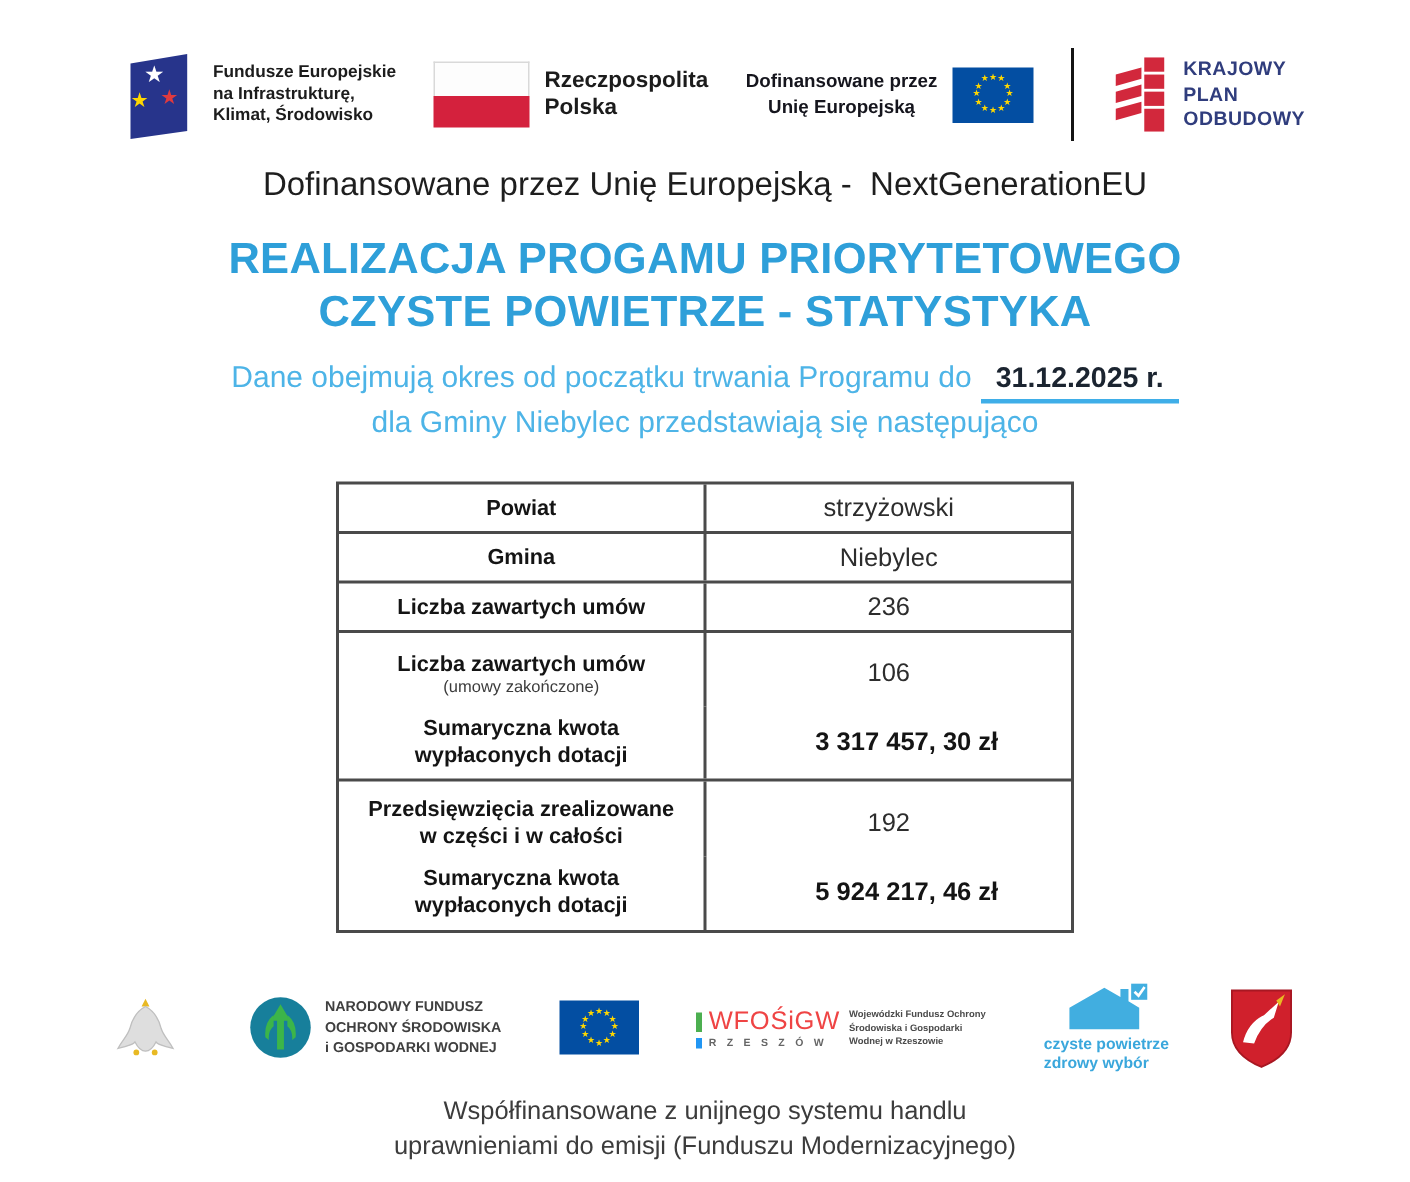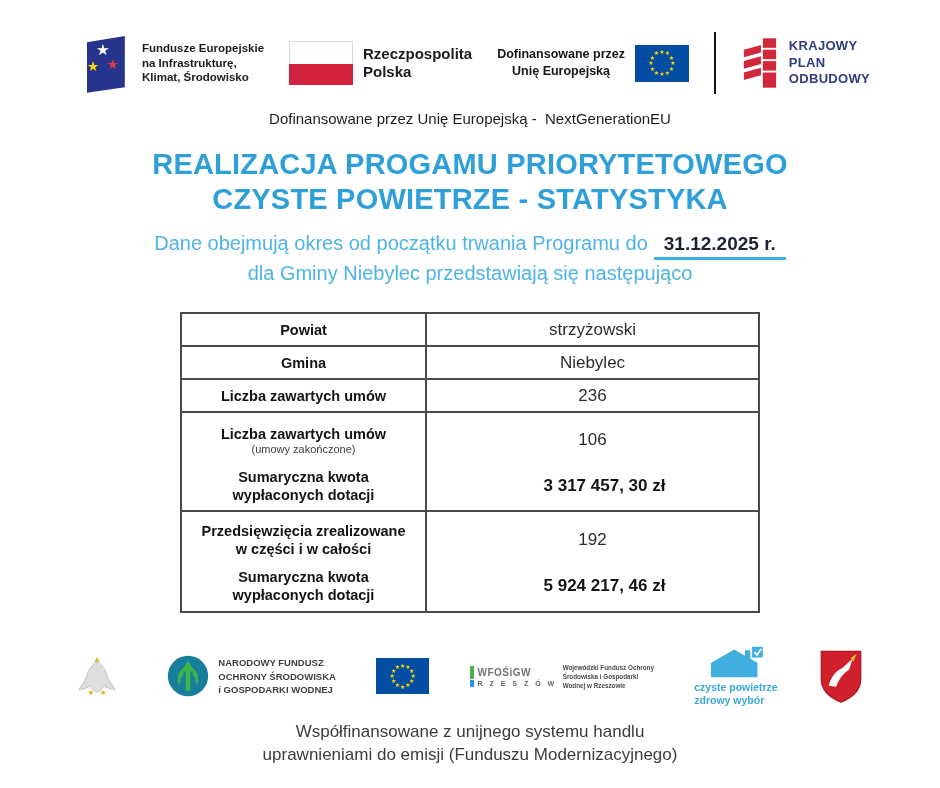--- a/index.html
+++ b/index.html
@@ -19,32 +19,32 @@
   .pl-text { font-size: 15px; font-weight: 700; color: #1c1c1c; line-height: 1.2; }
   .eu-text { font-size: 12.5px; font-weight: 700; color: #15151d; text-align: center; line-height: 1.35; }
   .eu-flag { position: relative; width: 54px; height: 37px; background: #034ea2; flex: none; }
   .eu-flag.small { width: 53px; height: 36px; }
   .eu-star { position: absolute; color: #ffd700; font-size: 6px; line-height: 1;
              transform: translate(-50%,-50%); }
   .divider { width: 2px; height: 62px; background: #141414; }
   .kpo-text { font-size: 13px; font-weight: 700; color: #303d7d; line-height: 1.3; letter-spacing: .3px; }
 
   
-  .funding-line { text-align: center; font-size: 15px; color: #1e1e1e; margin: 14px 0 0; white-space: pre; }
+  .funding-line { text-align: center; font-size: 22px; color: #1e1e1e; margin: 14px 0 0; white-space: pre; }
   .title { margin: 20px 0 0; text-align: center; font-size: 29px; line-height: 1.2;
            font-weight: 700; color: #2e9fd9; letter-spacing: .2px; }
   .title span { display: block; }
   .subtitle { margin: 13px 1px 0; text-align: center; font-size: 20px; color: #4db4e7; line-height: 1.35; }
   .subtitle .date { color: #1b2430; font-weight: 700; font-size: 19px;
                     border-bottom: 3px solid #3faee8; padding: 0 10px 1px; margin-left: 6px;
                     display: inline-block; }
   .subtitle .line2 { display: block; }
 
   
-  .table { width: 580px; margin: 25px auto 0; border: 2px solid #4a4a4a; background: #fff; }
+  .table { width: 492px; margin: 25px auto 0; border: 2px solid #4a4a4a; background: #fff; }
   .t-row { display: grid; grid-template-columns: 245px 1fr; border-bottom: 2px solid #4a4a4a; height: 33px; }
   .t-group { display: grid; grid-template-columns: 245px 1fr; grid-template-rows: 1fr 1fr;
              border-bottom: 2px solid #4a4a4a; height: 99px; }
   .t-group:last-child { border-bottom: none; }
   .t-label { border-right: 2px solid #4a4a4a; display: flex; flex-direction: column;
              align-items: center; justify-content: center; font-weight: 700; font-size: 14.5px;
              color: #141414; text-align: center; line-height: 1.25; white-space: pre-line; padding: 0 4px; }
   .t-value { display: flex; align-items: center; justify-content: center; font-size: 17px; color: #2d2d2d; }
   .t-group .top { padding-top: 6px; }
   .t-sub { font-weight: 400; font-size: 11px; color: #3c3c3c; }
@@ -54,21 +54,21 @@
   .footer-logos { display: flex; align-items: center; justify-content: space-between;
                   padding: 0 76px; margin-top: 26px; height: 74px; }
   .flogo { display: flex; align-items: center; gap: 8px; }
   .min-text { font-size: 12px; color: #333; line-height: 1.3; }
   .red-line { height: 3px; background: #e31e24; margin-top: 4px; }
   .nf-text { font-size: 9.5px; font-weight: 700; color: #3f3f3f; line-height: 1.4; }
   .wf { gap: 6px; }
   .wf-main-row { display: flex; align-items: center; gap: 4px; }
   .wf-gbar { width: 4px; height: 13px; background: #4caf50; }
   .wf-bbar { width: 4px; height: 7px; background: #2196f3; }
-  .wf-main { font-size: 10px; font-weight: 700; color: #737373; letter-spacing: .5px; }
+  .wf-main { font-size: 17px; font-weight: 400; color: #ef4444; letter-spacing: .5px; }
   .wf-sub-row { display: flex; align-items: center; gap: 4px; margin-top: 1px; }
   .wf-sub { font-size: 7px; letter-spacing: 2.5px; color: #666; font-weight: 700; }
   .wf-desc { font-size: 6.3px; font-weight: 700; color: #4a4a4a; line-height: 1.45; }
   .cp { display: flex; flex-direction: column; align-items: center; gap: 2px; }
   .cp-text { font-size: 10.5px; font-weight: 700; color: #3aa7dc; line-height: 1.25; }
   .footer-text { margin: 8px 0 0; text-align: center; font-size: 17px; color: #3c3c3c; line-height: 1.35; }
 </style>
 </head>
 <body>
 

